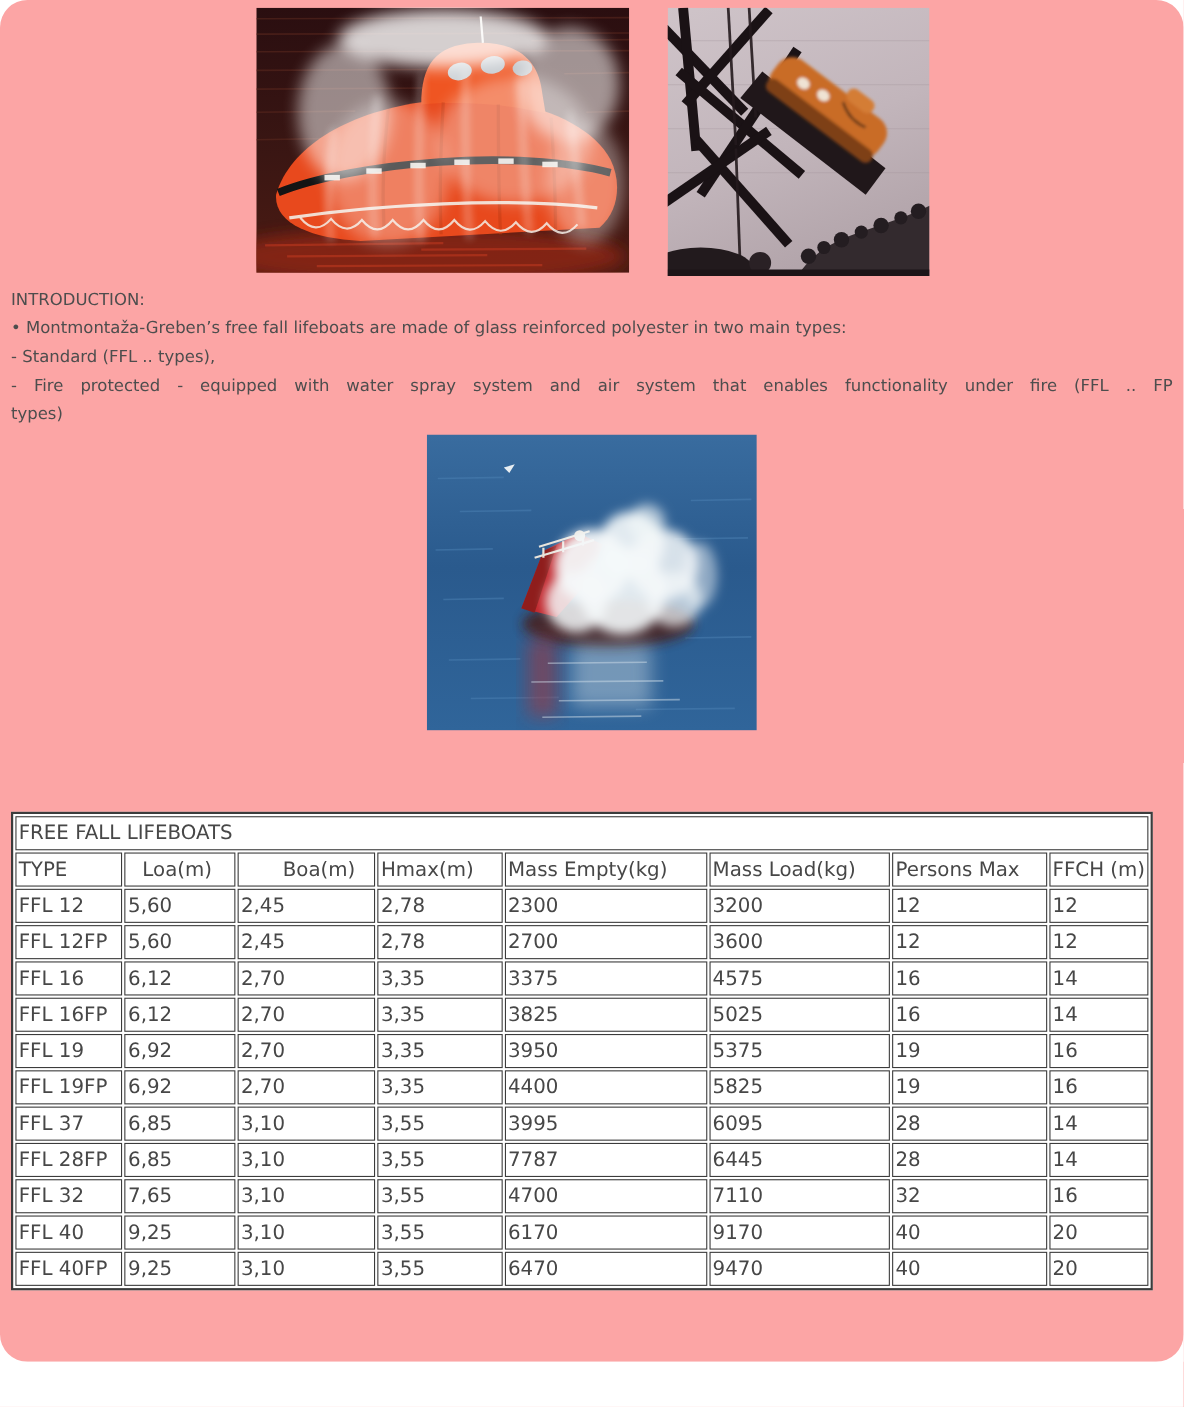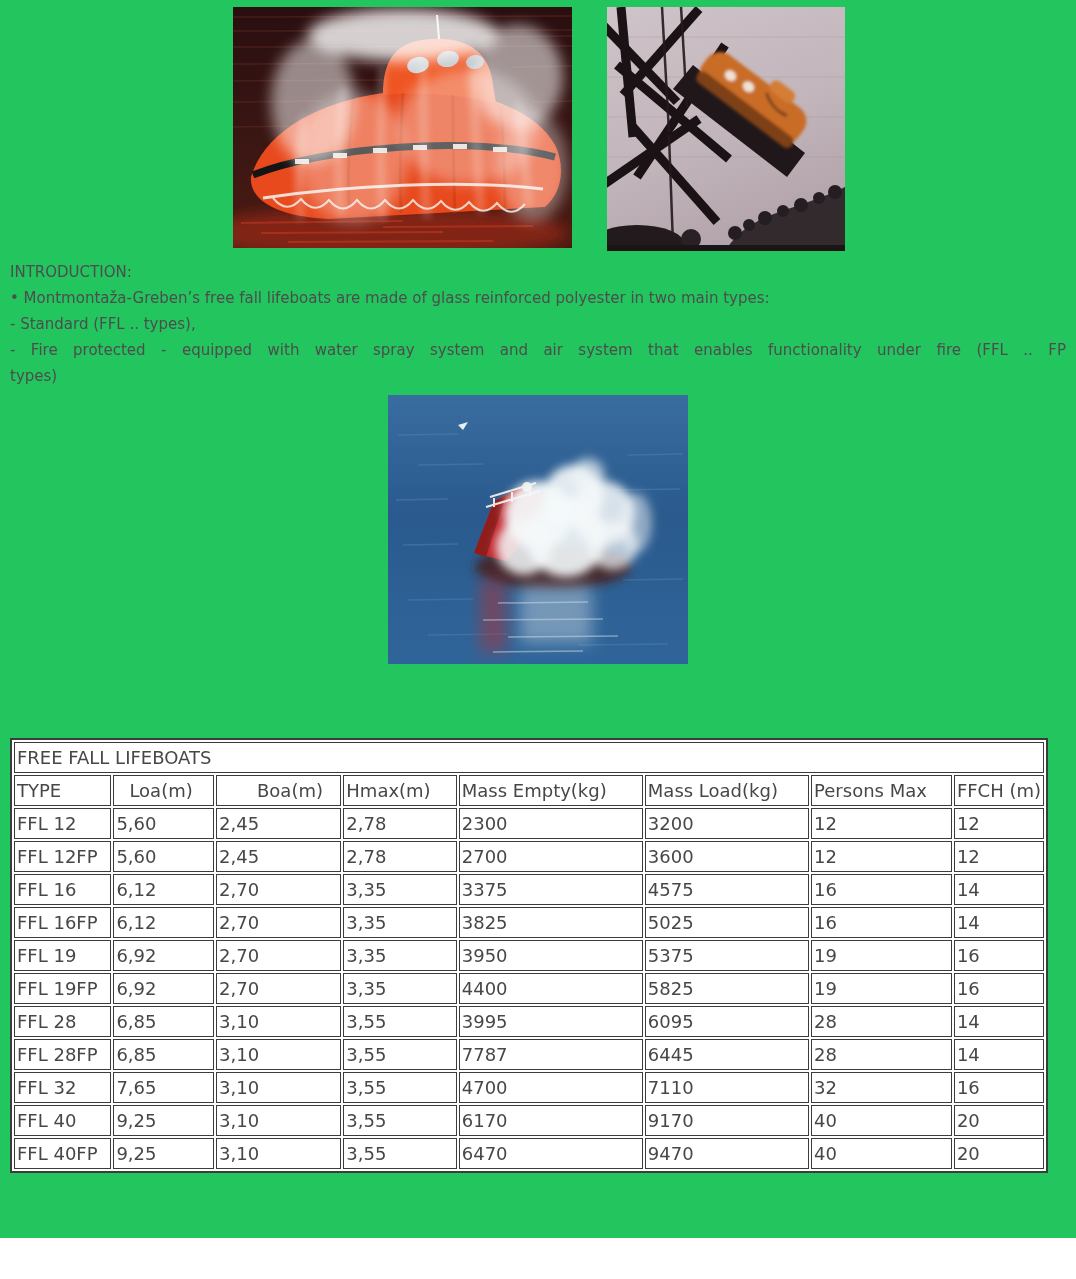--- a/index.html
+++ b/index.html
@@ -1,17 +1,17 @@
 <!DOCTYPE html>
 <html><head>
 <meta charset="utf-8">
 <style>
   html,body{margin:0;padding:0;background:#ffffff;}
-  .page{position:relative;width:1076px;height:1238px;background:#22c55e;
-        font-family:"DejaVu Sans","Liberation Sans",sans-serif;color:#4d4d4d;overflow:hidden;}
+  .page{position:relative;width:1076px;height:1238px;background:#fca5a5;
+        font-family:"DejaVu Sans","Liberation Sans",sans-serif;color:#4d4d4d;overflow:hidden;border-radius:25px;}
   .photo{position:absolute;display:block;}
   .photo1{left:233px;top:7px;}
   .photo2{left:607px;top:7px;}
   .photo3{left:388px;top:395px;}
   .intro{position:absolute;left:10px;top:259px;width:1056px;font-size:15px;line-height:26px;text-align:justify;}
   .intro div{min-height:26px;}
   .fire-line{text-align-last:justify;}
   table.specs{position:absolute;left:10px;top:738px;width:1038px;table-layout:auto;
         border-collapse:separate;border-spacing:2px;border:2px solid #3c3c3c;
         font-size:18px;color:#474747;background:#ffffff;}
@@ -309,21 +309,21 @@
           <td>FFL 19FP</td>
           <td>6,92</td>
           <td>2,70</td>
           <td>3,35</td>
           <td>4400</td>
           <td>5825</td>
           <td>19</td>
           <td>16</td>
         </tr>
         <tr>
-          <td>FFL 28</td>
+          <td>FFL 37</td>
           <td>6,85</td>
           <td>3,10</td>
           <td>3,55</td>
           <td>3995</td>
           <td>6095</td>
           <td>28</td>
           <td>14</td>
         </tr>
         <tr>
           <td>FFL 28FP</td>

